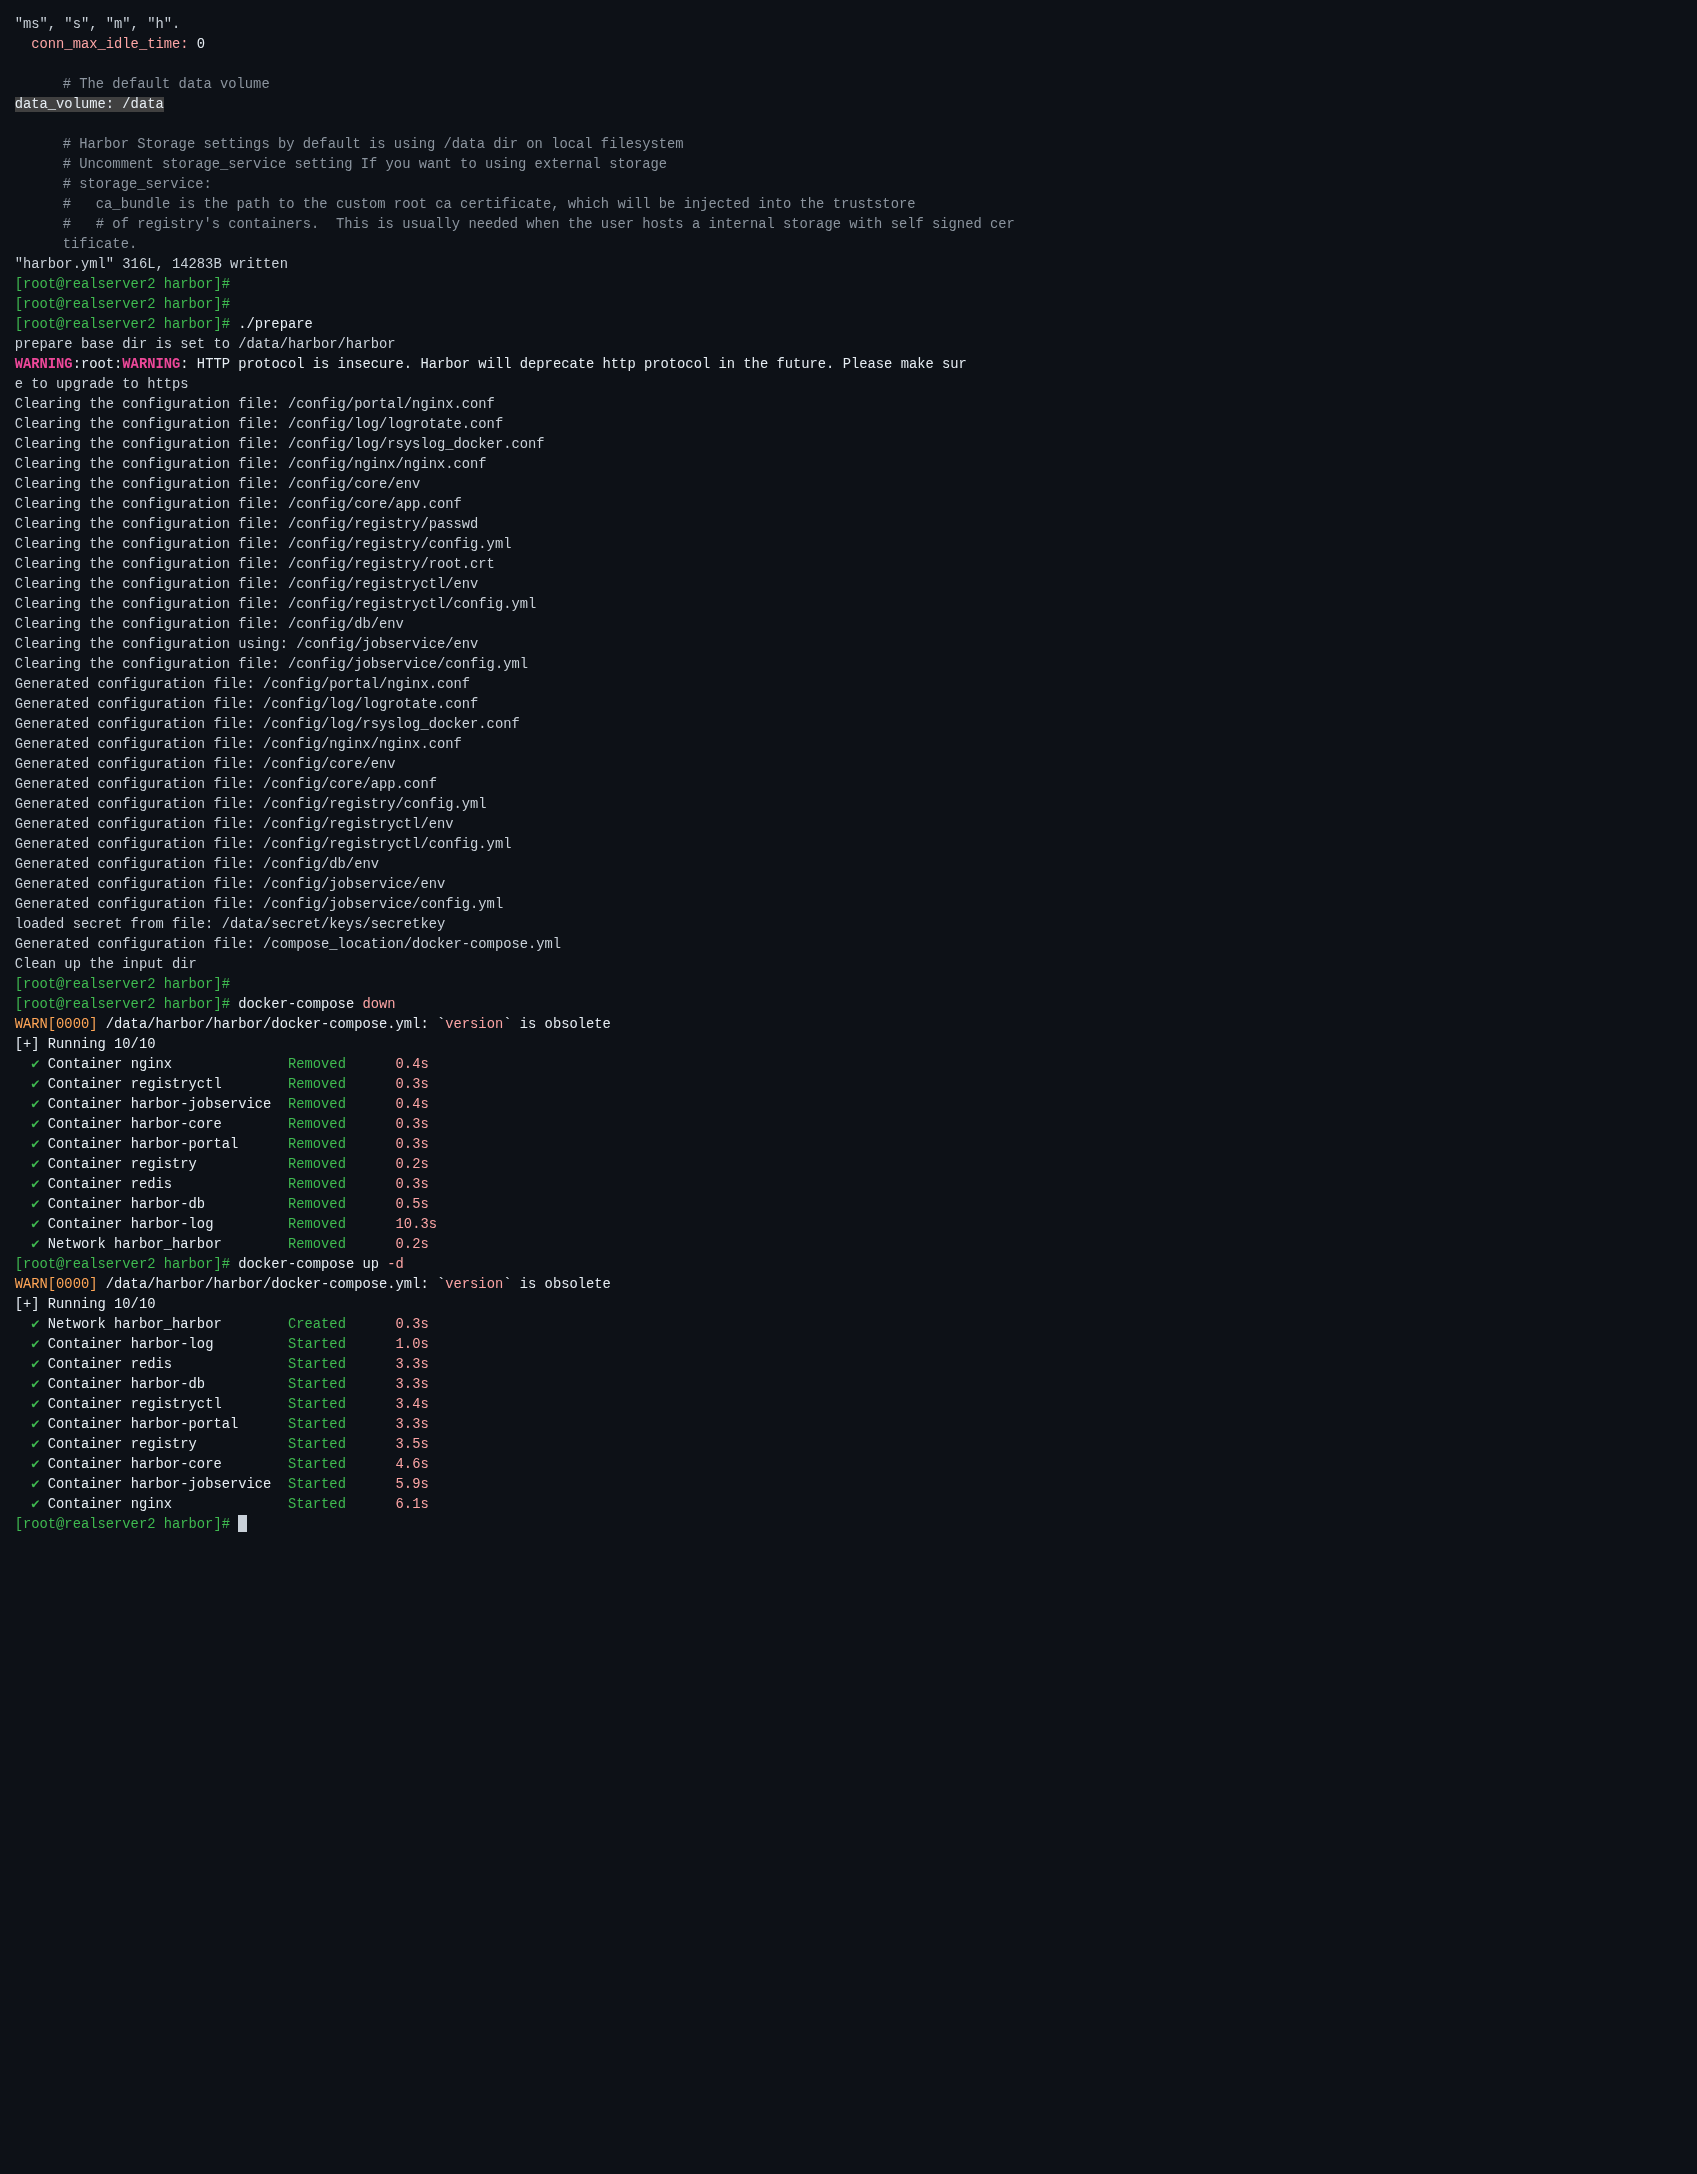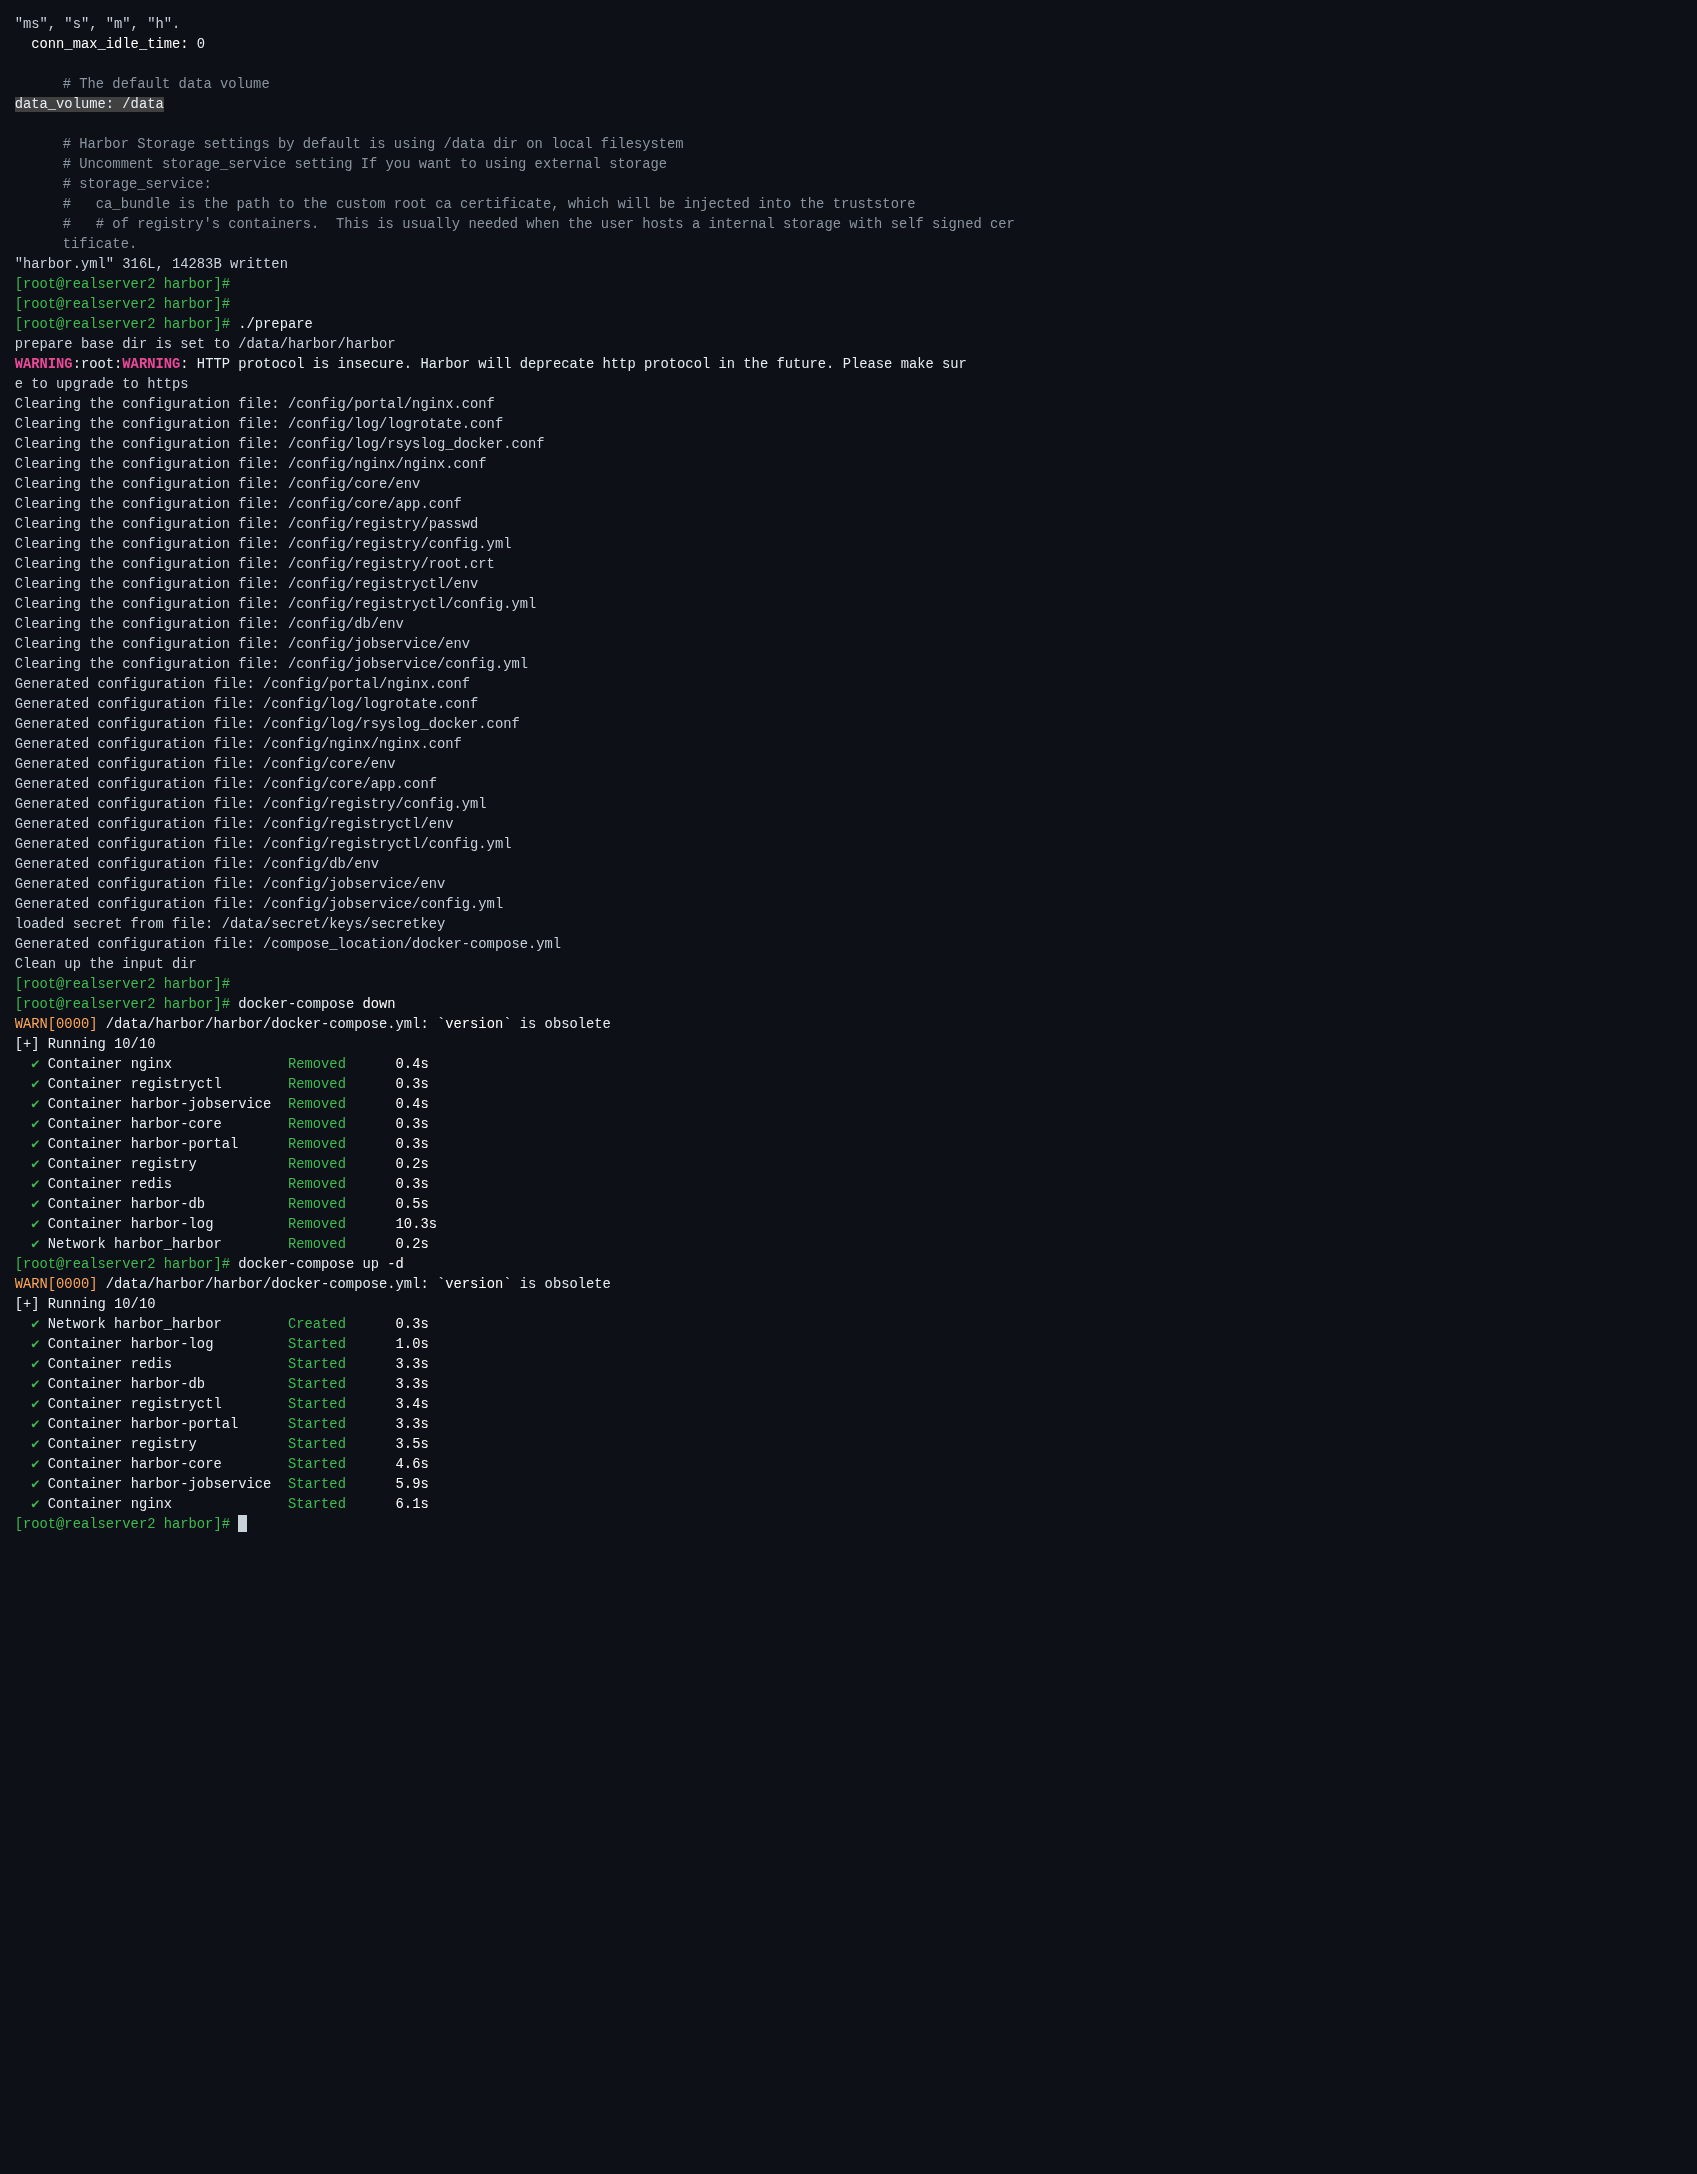--- a/index.html
+++ b/index.html
@@ -16,21 +16,21 @@
       padding: 14.7px;
       min-height: 100vh;
     }
     .terminal {
       width: 100%;
     }
     .line {
       white-space: pre;
       display: block;
     }
-    .cyan { color: #ffffff; }
+    .cyan { color: #fca5a5; }
     .green { color: #3fb950; margin-top: 16px; }
     .white { color: #e6edf3; }
     .dim { color: #8b949e; margin-left: 48px; }
     .highlight-blue {
       background-color: #404040;
       color: #e6edf3;
     }
     .warn-red { color: #ec4899; font-weight: bold; }
     .warn-orange { color: #ffa657; font-weight: normal; }
     .cursor {
@@ -73,21 +73,21 @@
     <div class="line">Clearing the configuration file: /config/log/rsyslog_docker.conf</div>
     <div class="line">Clearing the configuration file: /config/nginx/nginx.conf</div>
     <div class="line">Clearing the configuration file: /config/core/env</div>
     <div class="line">Clearing the configuration file: /config/core/app.conf</div>
     <div class="line">Clearing the configuration file: /config/registry/passwd</div>
     <div class="line">Clearing the configuration file: /config/registry/config.yml</div>
     <div class="line">Clearing the configuration file: /config/registry/root.crt</div>
     <div class="line">Clearing the configuration file: /config/registryctl/env</div>
     <div class="line">Clearing the configuration file: /config/registryctl/config.yml</div>
     <div class="line">Clearing the configuration file: /config/db/env</div>
-    <div class="line">Clearing the configuration file: /config/jobservice/env</div>
+    <div class="line">Clearing the configuration using: /config/jobservice/env</div>
     <div class="line">Clearing the configuration file: /config/jobservice/config.yml</div>
     <div class="line">Generated configuration file: /config/portal/nginx.conf</div>
     <div class="line">Generated configuration file: /config/log/logrotate.conf</div>
     <div class="line">Generated configuration file: /config/log/rsyslog_docker.conf</div>
     <div class="line">Generated configuration file: /config/nginx/nginx.conf</div>
     <div class="line">Generated configuration file: /config/core/env</div>
     <div class="line">Generated configuration file: /config/core/app.conf</div>
     <div class="line">Generated configuration file: /config/registry/config.yml</div>
     <div class="line">Generated configuration file: /config/registryctl/env</div>
     <div class="line">Generated configuration file: /config/registryctl/config.yml</div>

